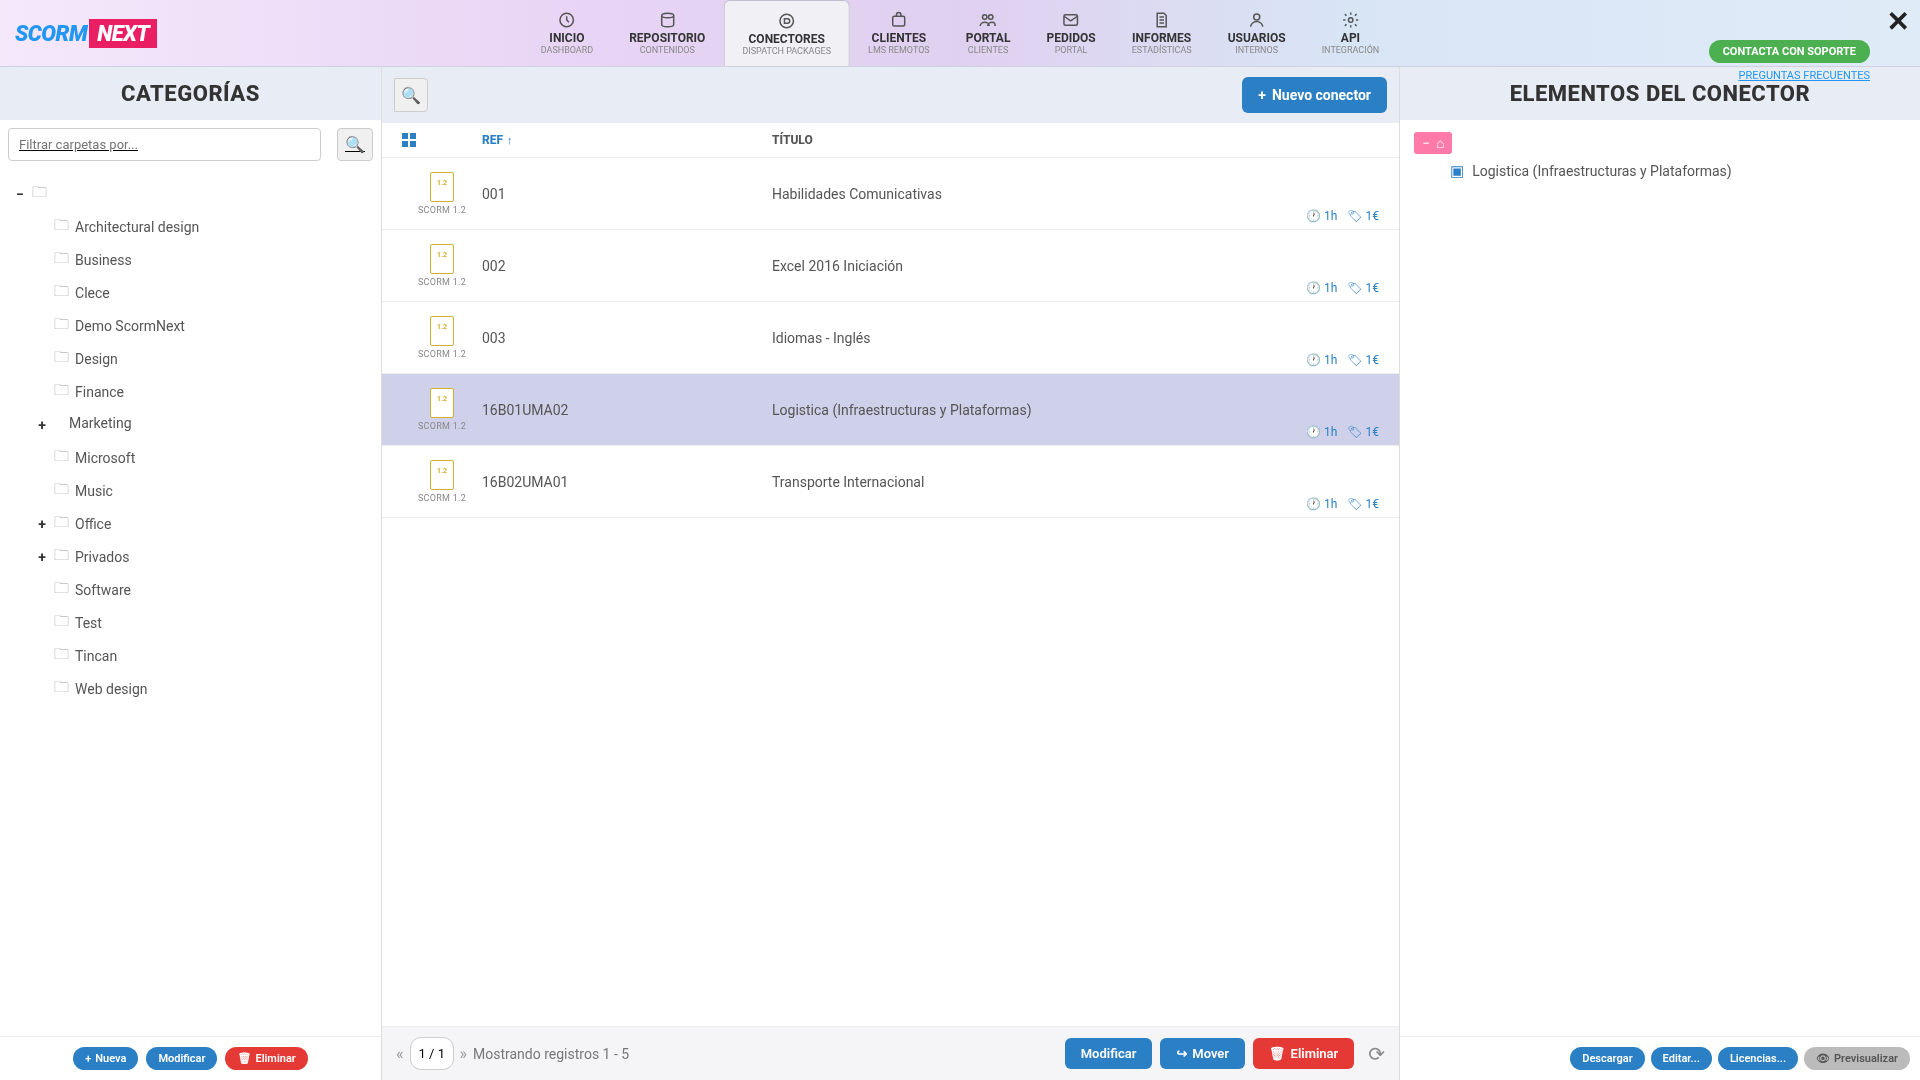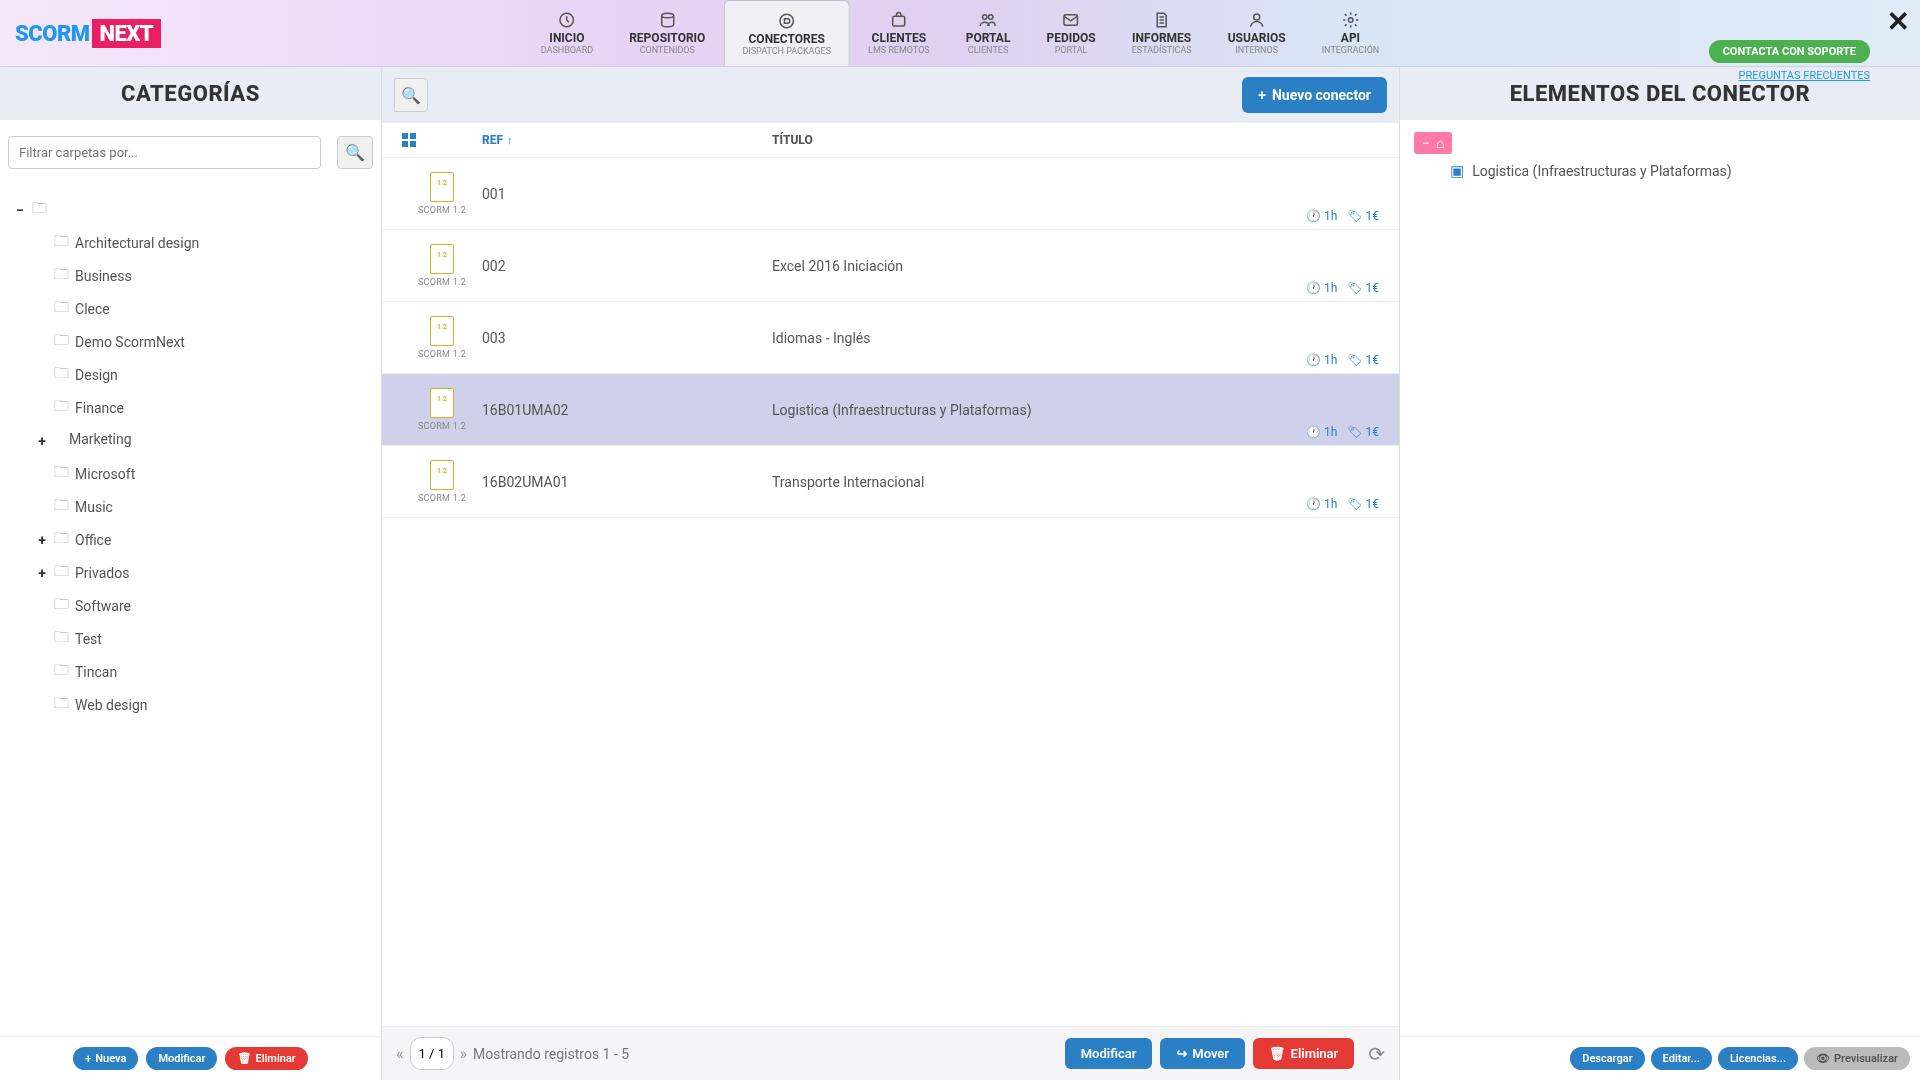--- a/index.html
+++ b/index.html
@@ -1,40 +1,40 @@
 <!DOCTYPE html>
 <html><head>
 <meta charset="utf-8">
 <style>
 * { margin:0; padding:0; box-sizing:border-box; font-family:-apple-system,BlinkMacSystemFont,"Segoe UI",Roboto,Arial,sans-serif; }
 body { width:1920px; height:1080px; overflow:hidden; background:#f5f5f5; position:relative; }
 
 
 .header { height:67px; background:linear-gradient(90deg,#f5e8fb 0%,#e8d5f5 30%,#e0d0f0 50%,#d8e5f5 70%,#e0ebf8 100%); display:flex; align-items:stretch; border-bottom:1px solid #d0d0e0; position:relative; }
-.logo { display:flex; align-items:center; padding:0 15px; font-size:22px; font-weight:900; letter-spacing:-0.5px; }
+.logo { display:flex; align-items:center; padding:0 15px; font-size:22px; font-weight:900; letter-spacing:-0.5px; font-style:italic; }
 .logo-scorm { color:#2196f3; }
 .logo-next { background:#e91e63; color:#fff; padding:2px 8px; margin-left:2px; }
 .nav { display:flex; align-items:stretch; margin-left:auto; margin-right:auto; position:absolute; left:50%; transform:translateX(-50%); height:100%; }
 .nav-item { display:flex; flex-direction:column; align-items:center; justify-content:center; padding:0 18px; cursor:pointer; color:#555; position:relative; }
 .nav-item.active { background:#f0f0f5; border:1px solid #c0c0d0; border-bottom:none; border-radius:6px 6px 0 0; }
 .nav-icon { font-size:18px; color:#555; margin-bottom:2px; }
 .nav-label { font-size:12px; font-weight:700; color:#333; }
 .nav-sub { font-size:9px; color:#888; text-transform:uppercase; }
 .header-right { position:absolute; right:50px; top:8px; display:flex; flex-direction:column; align-items:flex-end; gap:6px;margin-top:32px; }
 .btn-support { background:#4caf50; color:#fff; border:none; border-radius:14px; padding:5px 14px; font-size:11px; font-weight:700; cursor:pointer; }
 .link-faq { color:#2196f3; font-size:11px; text-decoration:underline; cursor:pointer; }
 .close-x { position:absolute; right:10px; top:5px; font-size:28px; font-weight:bold; cursor:pointer; color:#222; }
 
 
 .main { display:flex; height:calc(100% - 67px); }
 
 
 .sidebar-left { width:382px; background:#fff; border-right:1px solid #ddd; display:flex; flex-direction:column; }
 .panel-title { text-align:center; font-size:22px; font-weight:800; color:#333; padding:14px 0; letter-spacing:0.5px; background:#e8edf5; }
-.filter-row { padding:16px 8px; display:flex; gap:16px; }
+.filter-row { padding:8px 8px; display:flex; gap:16px;text-decoration:underline; }
 .filter-input { flex:1; border:1px solid #ccc; border-radius:4px; padding:8px 10px; font-size:13px; color:#666; }
 .filter-btn { width:36px; border:1px solid #ccc; border-radius:4px; background:#f0f0f0; display:flex; align-items:center; justify-content:center; cursor:pointer; color:#666; }
 .tree { flex:1; overflow:auto; padding:8px 8px 8px 14px; font-size:14px; color:#555; }
 .tree-node { display:flex; align-items:center; padding:4px 0; cursor:pointer; gap:6px; }
 .tree-toggle { width:12px; font-size:14px; font-weight:bold; color:#333; text-align:center; }
 .tree-folder { color:#999; font-size:15px; }
 .tree-children { padding-left:22px; }
 .sidebar-left-footer { padding:10px; display:flex; justify-content:center; gap:8px; border-top:1px solid #eee; }
 .pill { border:none; border-radius:14px; padding:5px 12px; font-size:11px; font-weight:600; color:#fff; cursor:pointer; display:inline-flex; align-items:center; gap:4px; }
 .pill.blue { background:#2b7fc4; }
@@ -326,20 +326,21 @@
       </div>
       <div class="col-title">TÍTULO</div>
     </div>
     <div class="grid-body" id="grid-body">
         <div class="row">
           <div class="row-icon"><div class="file-badge">
               <div class="file-svg"></div>
               <div class="file-sub">SCORM 1.2</div>
             </div></div>
           <div class="row-ref">001</div>
+          <div class="row-title">Habilidades Comunicativas</div>
           <div class="row-meta">
             <span class="meta-item"><span>🕐</span>1h</span>
             <span class="meta-item"><span>🏷</span>1€</span>
           </div>
         </div>
         <div class="row">
           <div class="row-icon"><div class="file-badge">
               <div class="file-svg"></div>
               <div class="file-sub">SCORM 1.2</div>
             </div></div>

